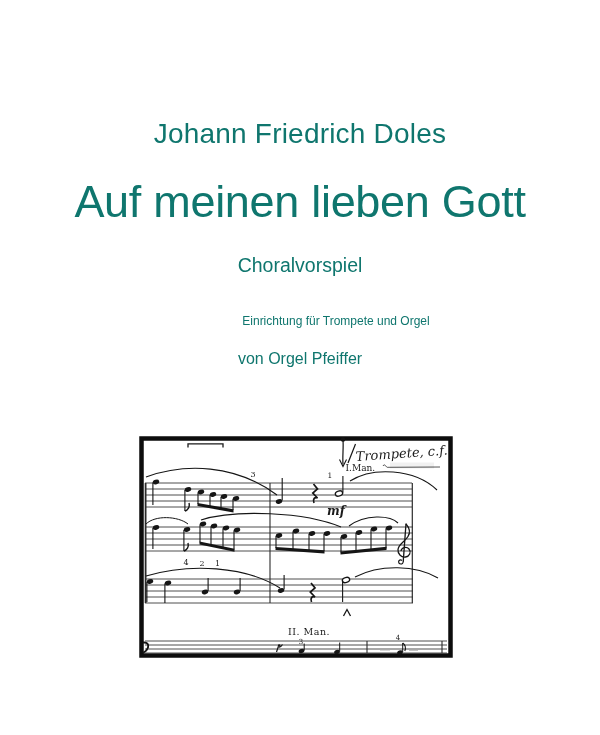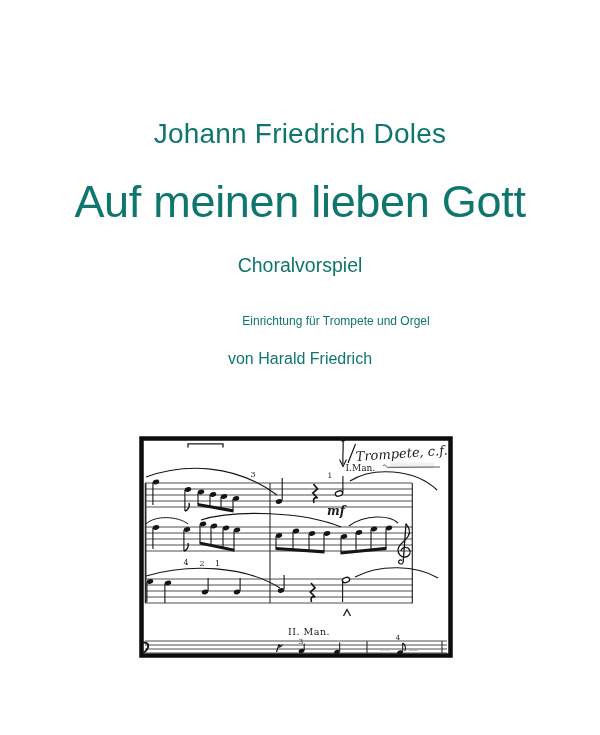--- a/index.html
+++ b/index.html
@@ -19,21 +19,21 @@
 </style>
 </head>
 <body>
 
 <div class="page">
 
   <div class="tline composer">Johann Friedrich Doles</div>
   <div class="tline worktitle">Auf meinen lieben Gott</div>
   <div class="tline subtitle">Choralvorspiel</div>
   <div class="tline arr">Einrichtung für Trompete und Orgel</div>
-  <div class="tline arranger">von Harald Friedrich</div>
+  <div class="tline arranger">von Orgel Pfeiffer</div>
 
   <div class="scorewrap">
   <svg width="314" height="222" viewBox="139 436 314 222" xmlns="http://www.w3.org/2000/svg">
 
     <rect x="141.5" y="438.5" width="309" height="217" fill="#ffffff" stroke="#0d0d0d" stroke-width="4.5"></rect>
 
     <path d="M188,447.5 L188,443.8 L223,443.8 L223,447.5" fill="none" stroke="#1b1b1b" stroke-width="1.3"></path>
 
     <g stroke="#3a3a3a" stroke-width="0.9">
 

